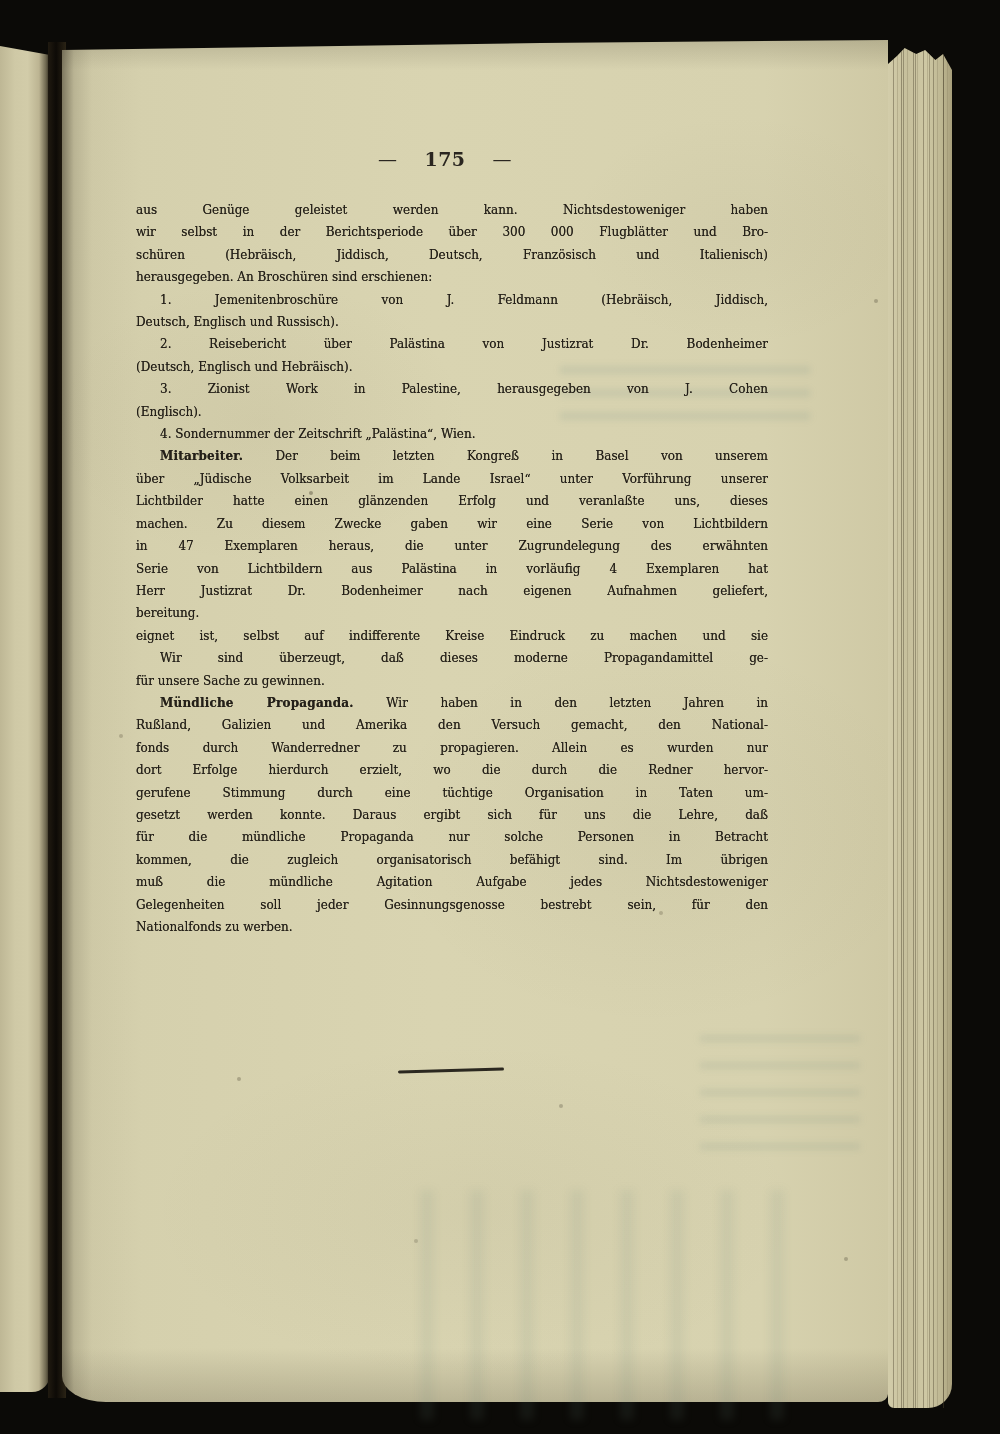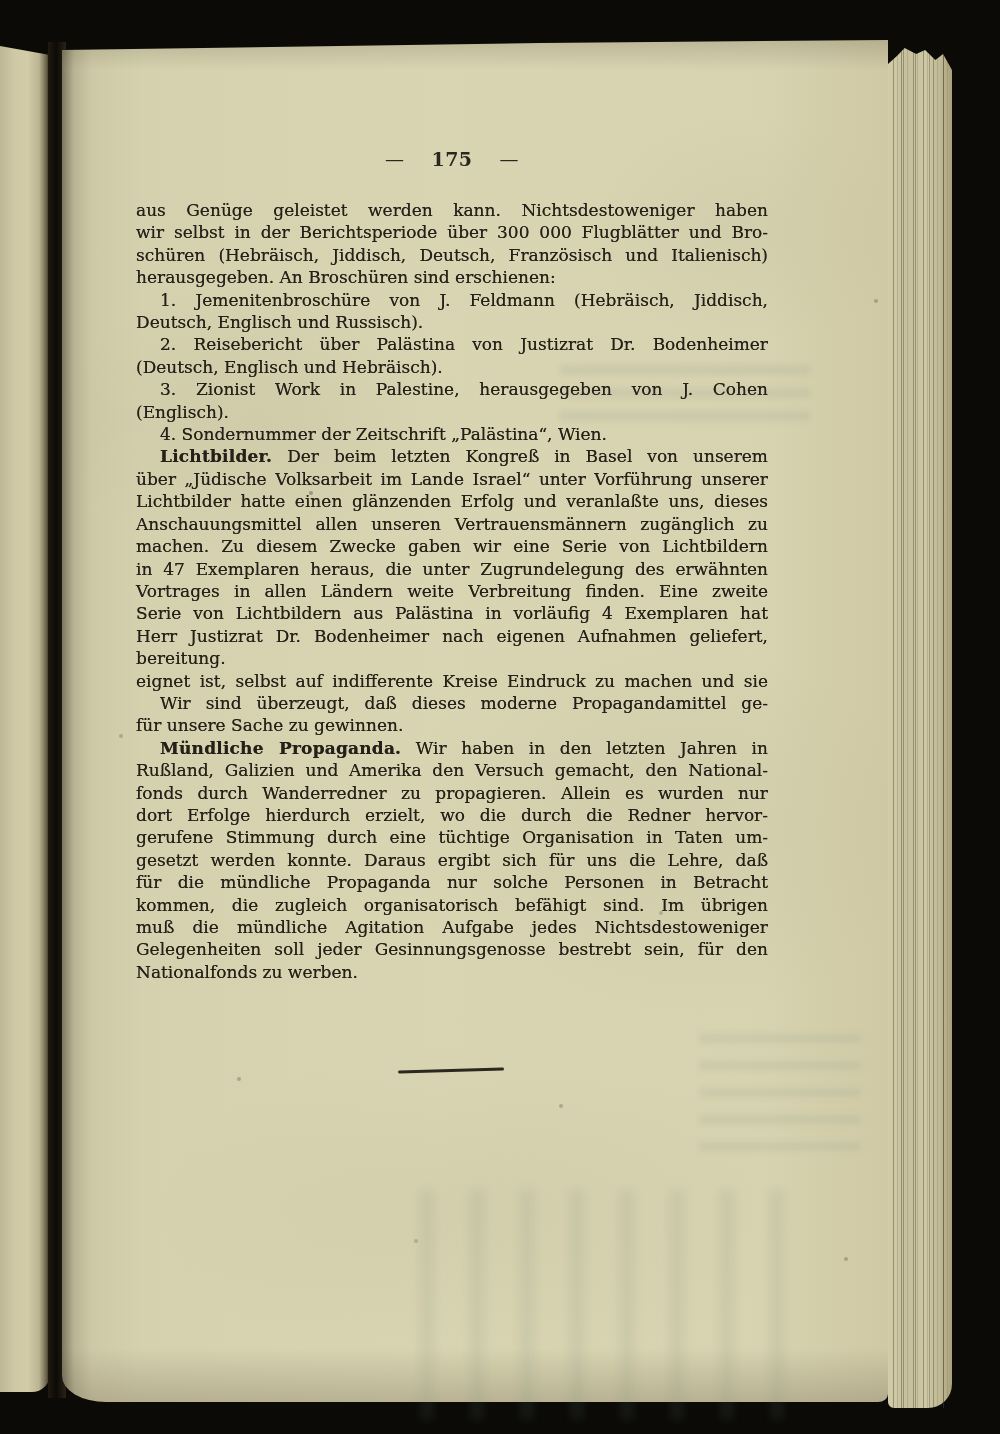--- a/index.html
+++ b/index.html
@@ -55,30 +55,30 @@
     border-radius:0 0 24px 6px;
     clip-path:polygon(0 16px,14% 8px,26% 0,44% 6px,58% 2px,74% 12px,86% 6px,100% 22px,100% 100%,0 100%);
   }
   .stack::before{
     content:"";position:absolute;inset:0;
     background:repeating-linear-gradient(90deg,transparent 0 13px,rgba(80,70,48,.45) 13px 14px,transparent 14px 27px,rgba(60,52,34,.35) 27px 28px,transparent 28px 41px,rgba(95,85,60,.4) 41px 42px);
   }
 
   
   .header{
-    position:absolute;left:136px;top:148px;width:632px;
+    position:absolute;left:129px;top:148px;width:632px;
     text-align:center;font-size:19px;color:#2a2620;
     letter-spacing:.5px;
   }
   .header .num{margin:0 27px;font-weight:bold;}
 
   
   .text{
     position:absolute;left:136px;top:199px;width:632px;
-    font-size:17px;line-height:22.4px;color:#242019;
+    font-size:12px;line-height:22.4px;color:#242019;
     text-shadow:0 0 .5px rgba(40,35,25,.75);
   }
   .line{text-align:justify;text-align-last:justify;}
   .line.last{text-align-last:left;}
   .line.indent{padding-left:24px;}
   .line b{font-weight:bold;letter-spacing:.2px;}
 
   
   .divider{
     position:absolute;left:398px;top:1069px;width:106px;height:3px;
@@ -131,27 +131,25 @@
       <div class="line">wir selbst in der Berichtsperiode über 300 000 Flugblätter und Bro-</div>
       <div class="line">schüren (Hebräisch, Jiddisch, Deutsch, Französisch und Italienisch)</div>
       <div class="line last">herausgegeben. An Broschüren sind erschienen:</div>
       <div class="line indent">1. Jemenitenbroschüre von J. Feldmann (Hebräisch, Jiddisch,</div>
       <div class="line last">Deutsch, Englisch und Russisch).</div>
       <div class="line indent">2. Reisebericht über Palästina von Justizrat Dr. Bodenheimer</div>
       <div class="line last">(Deutsch, Englisch und Hebräisch).</div>
       <div class="line indent">3. Zionist Work in Palestine, herausgegeben von J. Cohen</div>
       <div class="line last">(Englisch).</div>
       <div class="line indent last">4. Sondernummer der Zeitschrift „Palästina“, Wien.</div>
-      <div class="line indent"><b>Lichtbilder.</b> Der beim letzten Kongreß in Basel von unserem</div>
+      <div class="line indent"><b>Mitarbeiter.</b> Der beim letzten Kongreß in Basel von unserem</div>
       <div class="line">über „Jüdische Volksarbeit im Lande Israel“ unter Vorführung unserer</div>
       <div class="line">Lichtbilder hatte einen glänzenden Erfolg und veranlaßte uns, dieses</div>
-      <div class="line">Anschauungsmittel allen unseren Vertrauensmännern zugänglich zu</div>
       <div class="line">machen. Zu diesem Zwecke gaben wir eine Serie von Lichtbildern</div>
       <div class="line">in 47 Exemplaren heraus, die unter Zugrundelegung des erwähnten</div>
-      <div class="line">Vortrages in allen Ländern weite Verbreitung finden. Eine zweite</div>
       <div class="line">Serie von Lichtbildern aus Palästina in vorläufig 4 Exemplaren hat</div>
       <div class="line">Herr Justizrat Dr. Bodenheimer nach eigenen Aufnahmen geliefert,</div>
       <div class="line last">bereitung.</div>
       <div class="line">eignet ist, selbst auf indifferente Kreise Eindruck zu machen und sie</div>
       <div class="line indent">Wir sind überzeugt, daß dieses moderne Propagandamittel ge-</div>
       <div class="line last">für unsere Sache zu gewinnen.</div>
       <div class="line indent"><b>Mündliche Propaganda.</b> Wir haben in den letzten Jahren in</div>
       <div class="line">Rußland, Galizien und Amerika den Versuch gemacht, den National-</div>
       <div class="line">fonds durch Wanderredner zu propagieren. Allein es wurden nur</div>
       <div class="line">dort Erfolge hierdurch erzielt, wo die durch die Redner hervor-</div>

